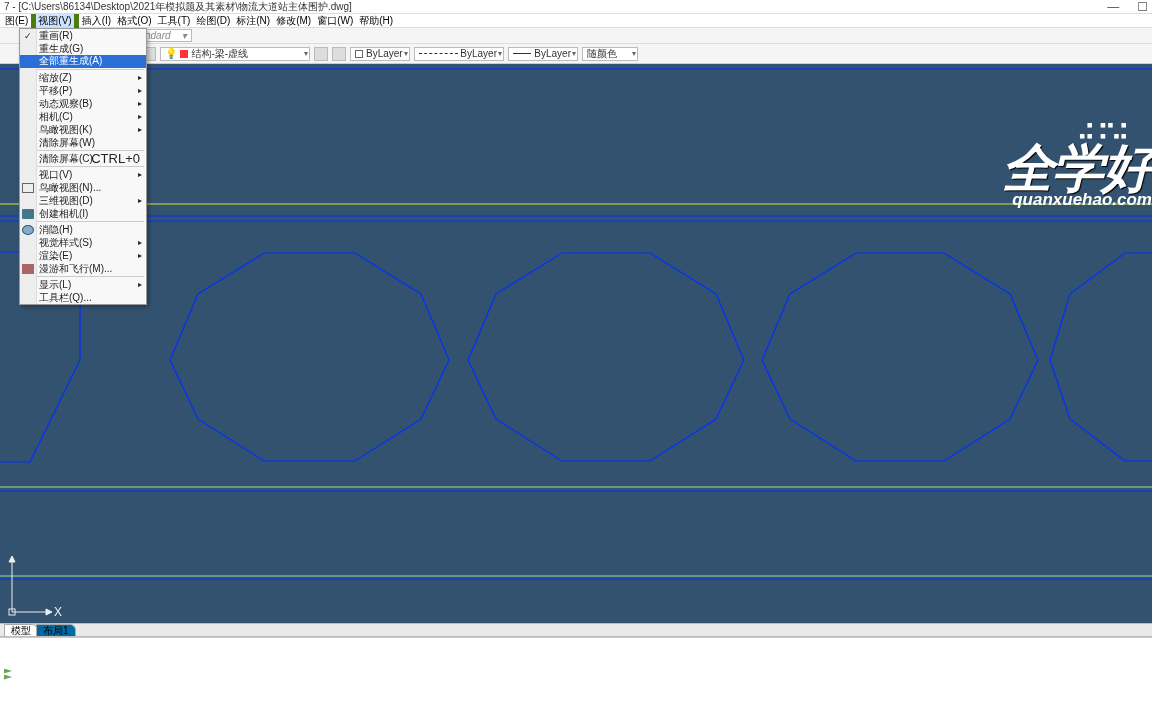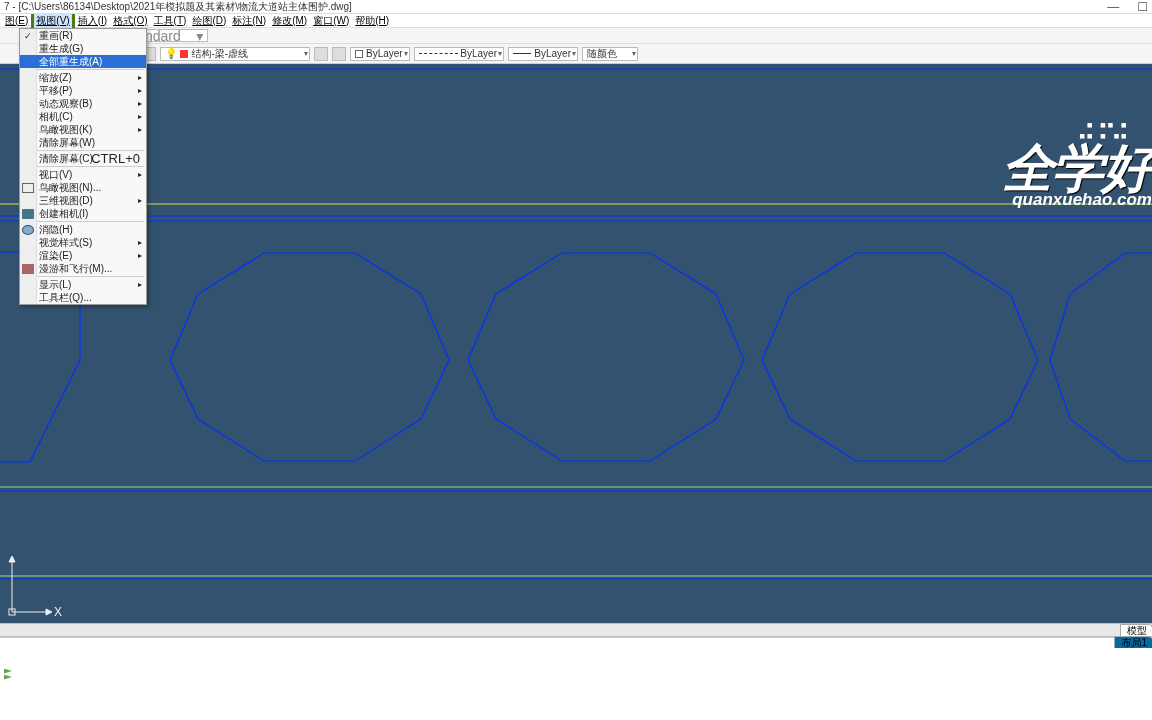--- a/index.html
+++ b/index.html
@@ -1,50 +1,50 @@
 <!DOCTYPE html>
 <html><head>
 <meta charset="utf-8">
 <style>
 * { margin: 0; padding: 0; box-sizing: border-box; font-family: "Microsoft YaHei", Arial, sans-serif; }
 body { width: 1152px; height: 720px; overflow: hidden; background: #fff; font-size: 11px; position: relative; }
 .titlebar { height: 14px; background: #fff; border-bottom: 1px solid #ddd; padding-left: 4px; display: flex; align-items: center; color: #333; font-size: 10px; position: relative; }
 .titlebar .win-controls { position: absolute; right: 4px; top: 0; display: flex; gap: 18px; color: #555; font-size: 12px; }
 .menubar { height: 14px; background: #fff; border-bottom: 1px solid #ddd; display: flex; align-items: center; padding-left: 2px; font-size: 10px; }
-.menubar span { padding: 0 3px; cursor: default; text-decoration: underline; }
-.menubar span.active { background: #cce4ff; border: 3px solid #4d7c0f; padding: 0 2px; }
-.toolbar1 { height: 16px; background: #f5f5f5; border-bottom: 1px solid #ddd; display: flex; align-items: center; padding-left: 140px; font-size: 14px; }
+.menubar span { padding: 0 3px; cursor: default; }
+.menubar span.active { background: #cce4ff; border: 5px solid #4d7c0f; padding: 0 2px; }
+.toolbar1 { height: 16px; background: #f5f5f5; border-bottom: 1px solid #ddd; display: flex; align-items: center; padding-left: 140px; font-size: 10px; font-style: italic; }
 .toolbar1 .combo { border: 1px solid #bbb; background: #fff; padding: 0 4px; height: 13px; display: flex; align-items: center; margin-right: 4px; color: #888; }
 .toolbar2 { height: 20px; background: #f5f5f5; border-bottom: 1px solid #ccc; display: flex; align-items: center; padding-left: 142px; gap: 4px; font-size: 10px; }
 .tb-icon { width: 14px; height: 14px; background: #ddd; border: 1px solid #bbb; }
 .tb-combo { border: 1px solid #bbb; background: #fff; padding: 0 6px 0 4px; height: 14px; display: flex; align-items: center; position: relative; color: #333; }
 .tb-combo::after { content: "▾"; position: absolute; right: 1px; font-size: 8px; color: #666; }
 .tb-combo.layer { width: 150px; }
 .tb-combo.w1 { width: 60px; }
 .tb-combo.w2 { width: 90px; }
 .tb-combo.w3 { width: 70px; }
 .tb-combo.w4 { width: 56px; }
 .dashed { width: 40px; border-top: 1px dashed #333; margin-right: 2px; }
 .layer-swatch { width: 8px; height: 8px; background: #f33; margin-right: 3px; }
 .canvas-wrap { position: relative; width: 1152px; height: 559px; background: #33526f; overflow: hidden; }
 .canvas-wrap svg { position: absolute; top: 0; left: 0; }
 .watermark { position: absolute; right: 0; top: 56px; color: #fff; font-weight: bold; font-style: italic; text-align: right; pointer-events: none; }
 .watermark .big { font-size: 52px; letter-spacing: -2px; text-shadow: 1px 1px 1px #000; line-height: 1; }
 .watermark .small { font-size: 17px; font-style: italic; margin-top: -4px; }
 .watermark .dots { font-size: 18px; letter-spacing: 1px; line-height: 0.6; text-align: right; padding-right: 24px; }
 .dropdown { position: absolute; left: 19px; top: 28px; width: 128px; background: #f8f8f8; border: 1px solid #999; box-shadow: 2px 2px 4px rgba(0,0,0,.3); font-size: 10px; z-index: 100; }
 .dd-item { display: flex; align-items: center; height: 13px; padding-left: 19px; position: relative; cursor: default; color: #222; }
-.dd-item.hl { background: #2a6fd6; color: #fff; }
+.dd-item.hl { background: #2a6fd6; color: #fff; align-items: flex-end; }
 .dd-item .arrow { position: absolute; right: 4px; font-size: 8px; }
 .dd-item .shortcut { position: absolute; right: 6px; font-size: 13px; }
 .dd-item .check { position: absolute; left: 4px; font-size: 9px; }
 .dd-item .icon { position: absolute; left: 2px; width: 12px; height: 10px; }
 .dd-sep { height: 1px; background: #ccc; margin: 1px 2px 1px 17px; }
 .dd-gutter { position: absolute; left: 0; top: 0; bottom: 0; width: 17px; background: #eee; border-right: 1px solid #ddd; }
-.tabs { height: 14px; background: #e9e9e9; border-top: 1px solid #bbb; border-bottom: 1px solid #bbb; display: flex; align-items: flex-end; padding-left: 4px; font-size: 10px; flex-direction: column; }
+.tabs { height: 14px; background: #e9e9e9; border-top: 1px solid #bbb; border-bottom: 1px solid #bbb; display: flex; align-items: flex-end; padding-left: 4px; font-size: 10px; }
 .tabs .tab { background: #fff; border: 1px solid #aaa; border-bottom: none; border-radius: 0 6px 0 0; padding: 0 6px; margin-right: -2px; height: 12px; display: flex; align-items: center; }
 .tabs .tab.inactive { background: #0369a1; }
 .cmdline { height: 49px; background: #fff; border-top: 1px solid #ccc; padding: 2px 4px; font-size: 11px; color: #333; }
 .cmdline .prompt-row { display: flex; align-items: center; margin-top: 28px; }
 .cmdline .icon-stack { display: flex; flex-direction: column; gap: 1px; margin-right: 4px; }
 .cmdline .tri { width: 8px; height: 5px; background: #6aa84f; clip-path: polygon(0 0, 100% 50%, 0 100%); }
 .cmdline input { border: none; outline: none; font-size: 11px; flex: 1; }
 .icon-sq { width:10px; height:8px; border:1px solid #666; }
 .icon-cam { width:12px; height:8px; background:#478; border-radius:1px; }
 .icon-house { width:10px; height:8px; background:#a66; }

